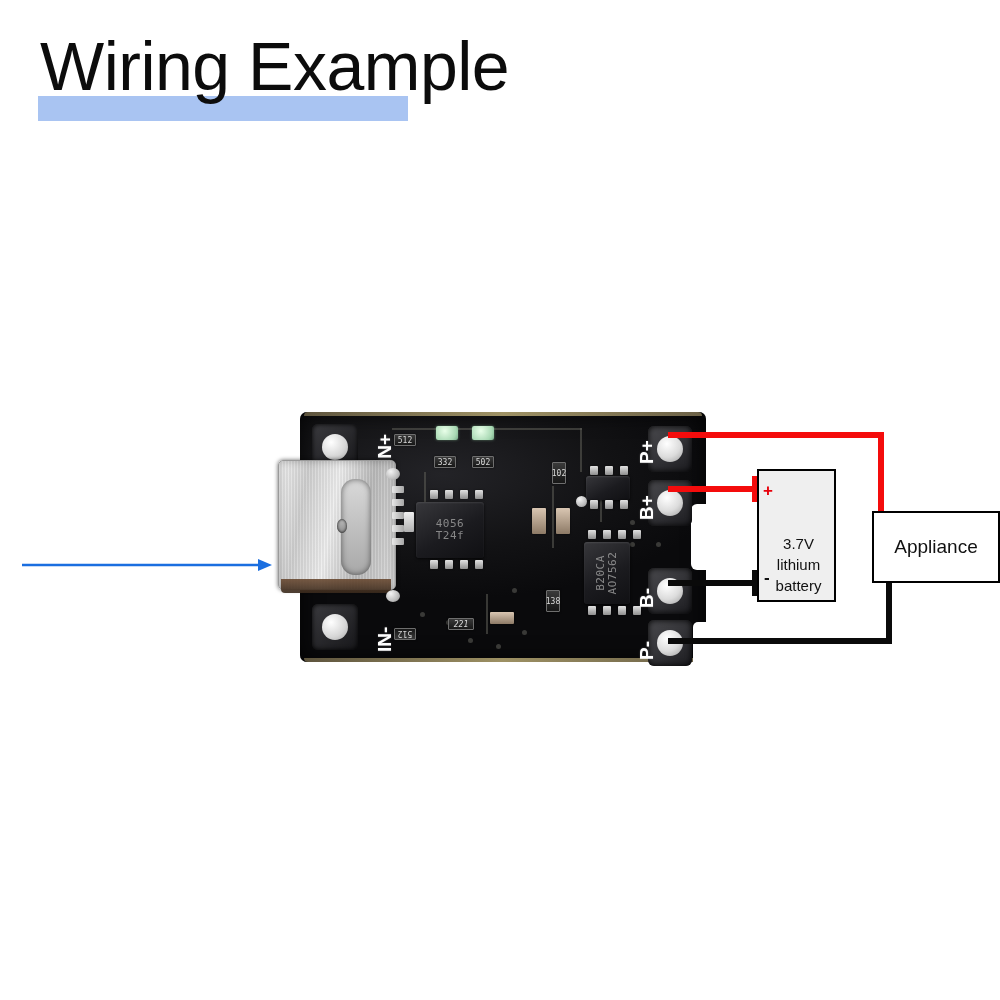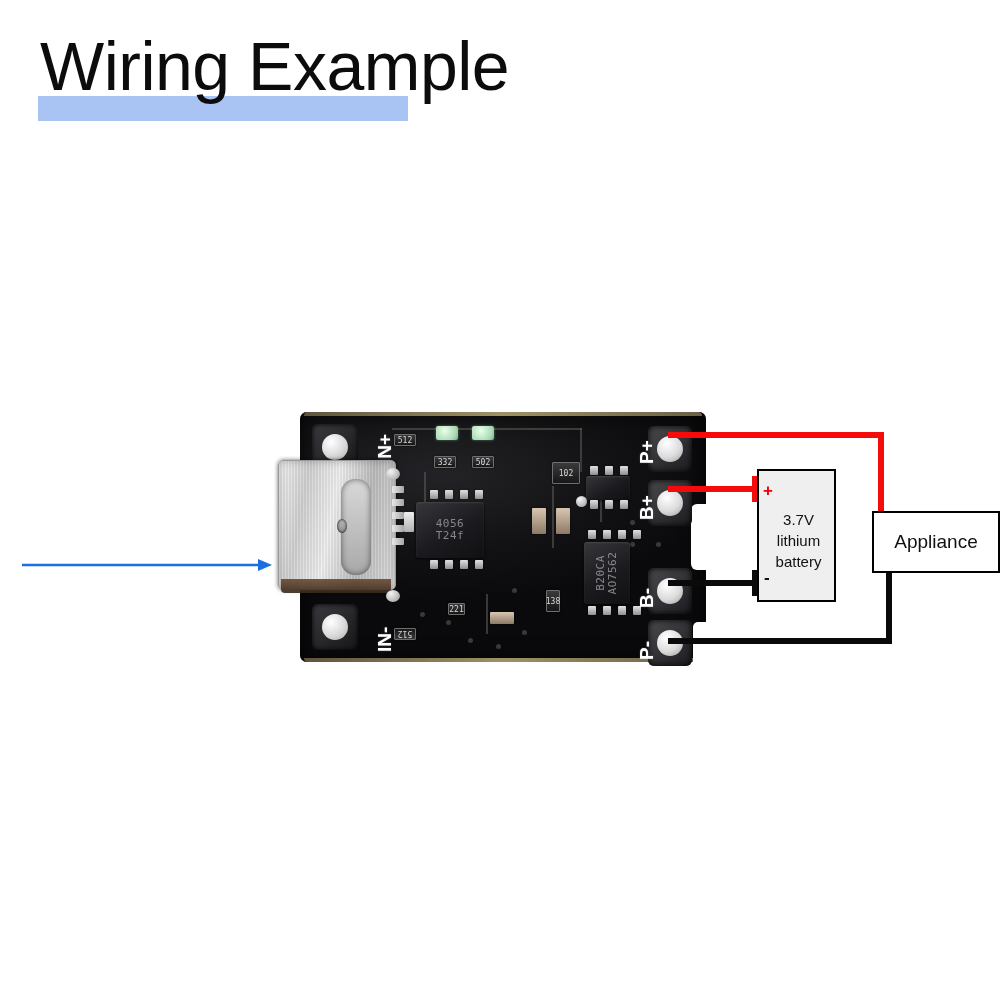--- a/index.html
+++ b/index.html
@@ -235,21 +235,21 @@
     text-align:center; font-size:15px; line-height:21px; color:#111;
   }
   #battery-minus {
     position:absolute; left:5px; bottom:16px;
     color:#111; font-size:17px; font-weight:700; line-height:12px;
   }
 
   
   #appliance-box {
     position:absolute; left:872px; top:511px;
-    width:128px; height:62px;
+    width:128px; height:72px;
     background:#ffffff; border:2px solid #000;
     display:flex; align-items:center; justify-content:center;
     font-size:19px; color:#111;
   }
 
   
   .wire { position:absolute; }
   .wire.red { background:#f40c0c; }
   .wire.black { background:#0a0a0a; }
   .tick { position:absolute; }
@@ -335,23 +335,23 @@
     </div>
     <div class="legs horiz" style="left:130px;top:148px;">
       <i></i>
         <i></i>
         <i></i>
         <i></i>
     </div>
 
     <div class="cap" style="left:232px;top:96px;width:14px;height:26px;"></div>
     <div class="cap" style="left:256px;top:96px;width:14px;height:26px;"></div>
-    <div class="smd" style="left:252px;top:50px;width:28px;height:22px;">102</div>
+    <div class="smd" style="left:252px;top:50px;width:14px;height:22px;">102</div>
     <div class="smd" style="left:246px;top:178px;width:14px;height:22px;">138</div>
-    <div class="smd" style="left:148px;top:191px;width:17px;height:12px;">221</div>
+    <div class="smd" style="left:148px;top:206px;width:26px;height:12px;font-style:italic;">221</div>
     <div class="cap" style="left:190px;top:200px;width:24px;height:12px;"></div>
 
     <div class="legs horiz" style="left:290px;top:54px;">
       <i></i>
         <i></i>
         <i></i>
     </div>
     <div class="chip" style="left:286px;top:64px;width:44px;height:24px;"></div>
     <div class="legs horiz" style="left:290px;top:88px;">
       <i></i>
@@ -397,21 +397,21 @@
   <div class="wire red tick" style="left:752px;top:476px;width:7px;height:26px;"></div>
 
   <div class="wire black" style="left:668px;top:580px;width:92px;height:6px;"></div>
   <div class="wire black tick" style="left:752px;top:570px;width:7px;height:26px;"></div>
 
   <div class="wire black" style="left:668px;top:638px;width:224px;height:6px;"></div>
   <div class="wire black" style="left:886px;top:570px;width:6px;height:74px;"></div>
 
   <div id="battery-box">
     <div id="battery-plus">+</div>
-    <div id="battery-label" style="white-space:pre-line;">3.7V
+    <div id="battery-label" style="white-space:pre-line;margin-top:24px;">3.7V
 lithium
 battery</div>
     <div id="battery-minus">-</div>
   </div>
 
   <div id="appliance-box">
     <span>Appliance</span>
   </div>
 
 </div>

